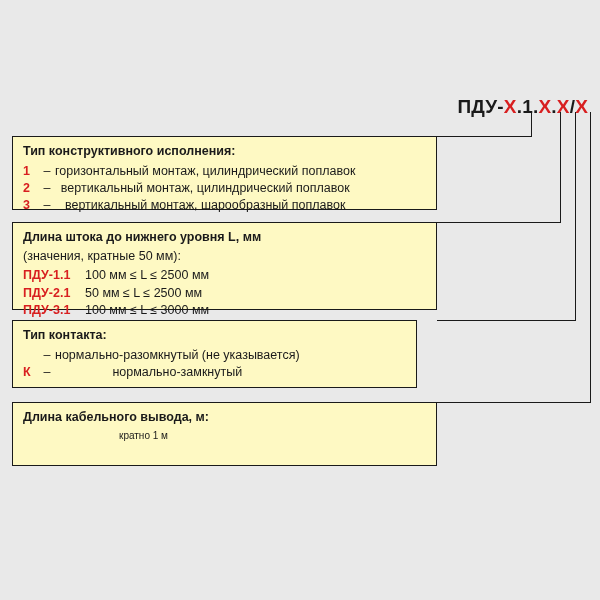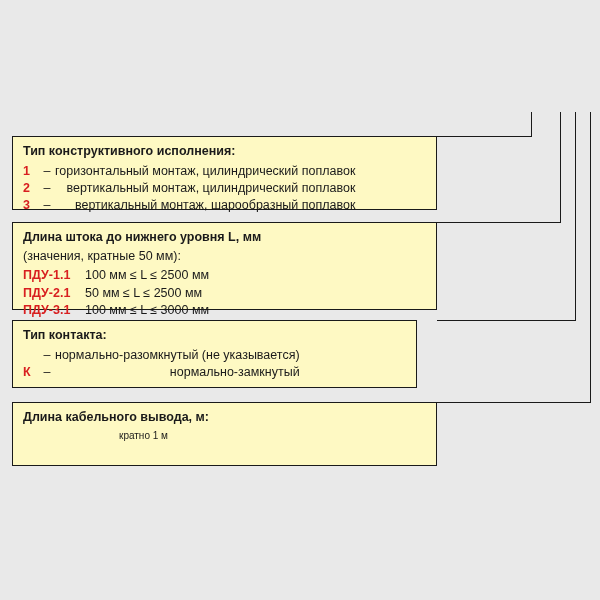--- a/index.html
+++ b/index.html
@@ -89,37 +89,40 @@
     width: 62px;
     text-align: left;
     padding-right: 4px;
   }
   td.dash {
     width: 16px;
     text-align: center;
     color: #1a1a1a;
   }
   td.val {
-    text-align: right;
+    text-align: center;
   }
   td.val-num {
     text-align: left;
     padding-left: 40px;
   }
   .cont {
     font-size: 10px;
     line-height: 1.3;
     padding-left: 96px;
   }
 </style>
 </head>
 <body>
 
 <div id="stage">
 
+  <div class="code-line">
+    <span class="blk">ПДУ-</span><span class="red">X</span><span class="blk">.1.</span><span class="red">X</span><span class="blk">.</span><span class="red">X</span><span class="blk">/</span><span class="red">X</span>
+  </div>
 
   <div class="vline" style="left:590px; top:112px; height:290px;"></div>
   <div class="hline" style="left:437px; top:402px; width:154px;"></div>
 
   <div class="vline" style="left:575px; top:112px; height:208px;"></div>
   <div class="hline" style="left:437px; top:320px; width:139px;"></div>
 
   <div class="vline" style="left:560px; top:112px; height:110px;"></div>
   <div class="hline" style="left:437px; top:222px; width:124px;"></div>
 

